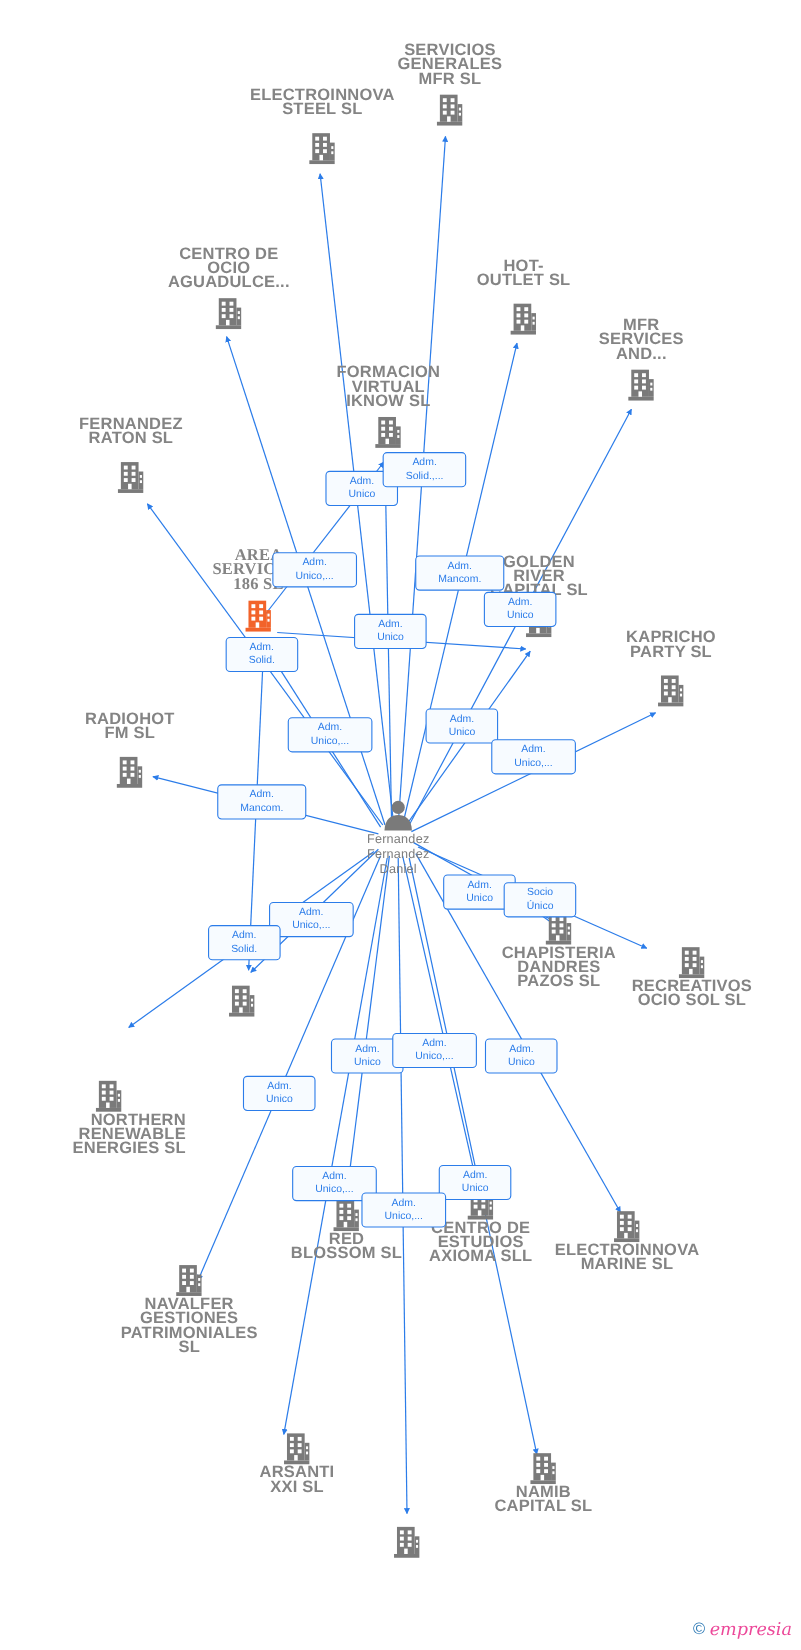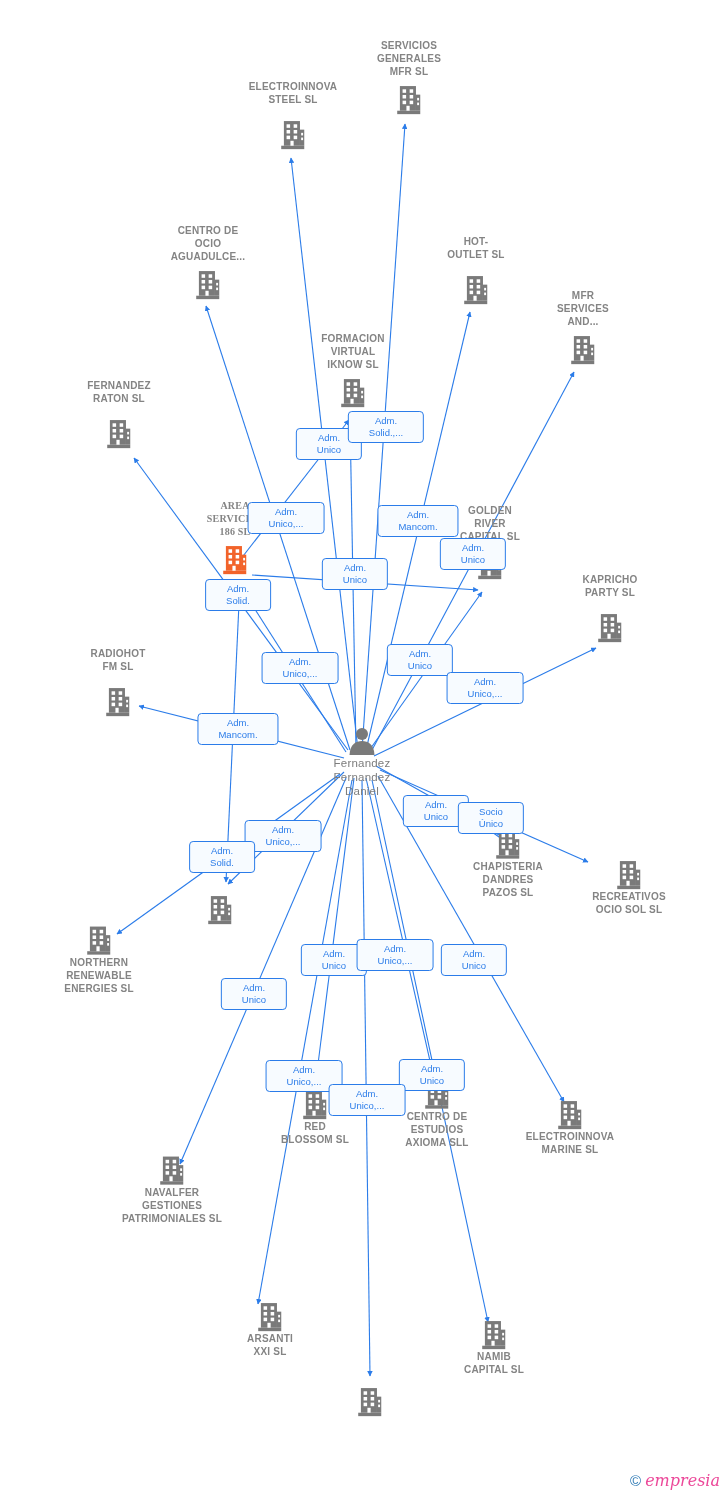--- a/index.html
+++ b/index.html
@@ -6,21 +6,21 @@
   body{
     font-family:"Liberation Sans", sans-serif;
     width:728px;height:1500px;overflow:hidden;position:relative;
   }
   #stage{position:absolute;left:0;top:0;width:728px;height:1500px;}
   #edges{position:absolute;left:0;top:0;width:728px;height:1500px;}
 
   .node{position:absolute;transform:translate(-50%,-50%);text-align:center;
         width:140px;pointer-events:auto;}
   .node .nlabel{
-    font-size:10px;line-height:13px;color:#848484;font-weight:bold;
+    font-size:15px;line-height:13px;color:#848484;font-weight:bold;
     letter-spacing:.2px;white-space:pre-line;
   }
   .node.person .nlabel{font-weight:normal;font-size:11.5px;color:#7d7d7d;line-height:14px;}
   .glyph{display:flex;justify-content:center;align-items:center;}
 
   .edge-label{
     position:absolute;transform:translate(-50%,-50%);
     background:#f7fbff;border:1px solid #2b7ce9;border-radius:4px;
     color:#2b7ce9;font-size:9.5px;line-height:12px;text-align:center;
     padding:3px 20px;white-space:pre-line;box-sizing:border-box;
@@ -389,21 +389,21 @@
               <rect x="12.6" y="9.3" width="3.3" height="3.3"></rect>
               <rect x="6" y="14.6" width="3.3" height="3.3"></rect>
               <rect x="12.6" y="14.6" width="3.3" height="3.3"></rect>
               <rect x="9.6" y="19.4" width="3" height="4.6"></rect>
               <rect x="19.6" y="12" width="1.8" height="2.4"></rect>
               <rect x="19.6" y="16.4" width="1.8" height="2.4"></rect>
             </g>
           </svg>
         </div>
       </div>
-      <div class="node" style="left: 99px; top: 960px;">
+      <div class="node" style="left: 99px; top: 1016px; text-align: right;">
         <div class="glyph">
           <svg width="26" height="30" viewBox="0 0 24 28" xmlns="http://www.w3.org/2000/svg">
             <rect x="3.5" y="1" width="15" height="23" fill="#7a7a7a"></rect>
             <rect x="1" y="24" width="21.5" height="3.2" fill="#7a7a7a"></rect>
             <rect x="18.5" y="9" width="4" height="15" fill="#7a7a7a"></rect>
             <g fill="#ffffff">
               <rect x="6" y="4" width="3.3" height="3.3"></rect>
               <rect x="12.6" y="4" width="3.3" height="3.3"></rect>
               <rect x="6" y="9.3" width="3.3" height="3.3"></rect>
               <rect x="12.6" y="9.3" width="3.3" height="3.3"></rect>

